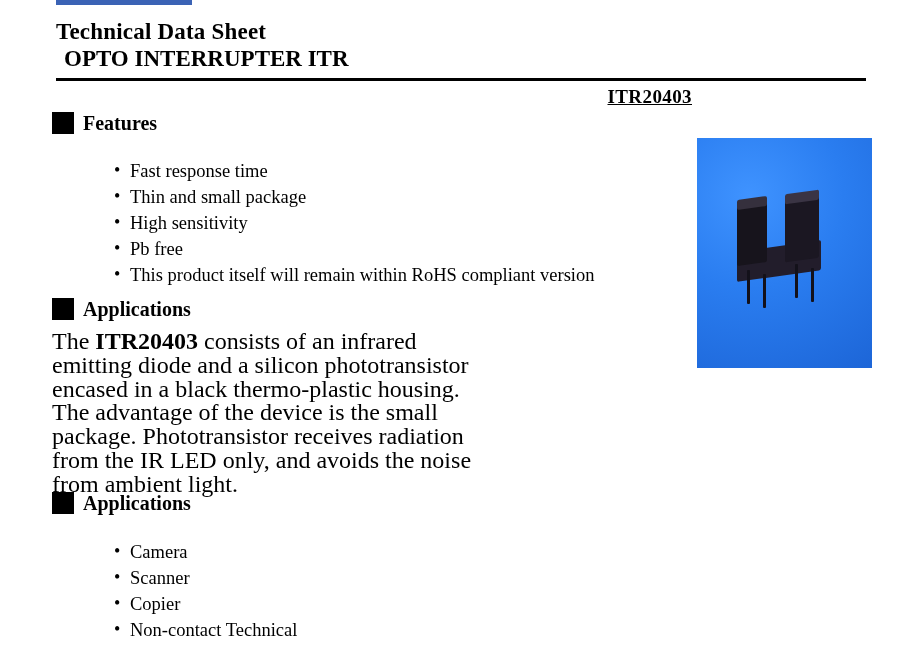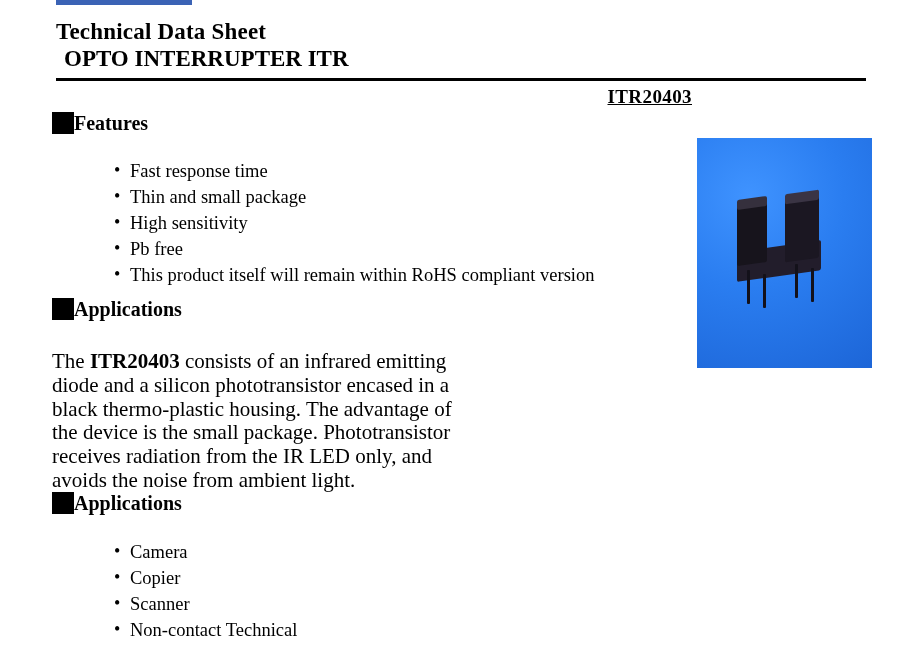--- a/index.html
+++ b/index.html
@@ -73,20 +73,21 @@
     font-size: 19px;
     text-decoration: underline;
     letter-spacing: 0.4px;
   }
 
   
   .section-head {
     position: absolute;
     display: flex;
     align-items: flex-end;
+    gap: 9px;
   }
   .sq {
     width: 22px;
     height: 22px;
     background: #000000;
     display: inline-block;
     flex: 0 0 auto;
   }
   .section-title {
     font-family: "Liberation Serif", serif;
@@ -120,24 +121,24 @@
     top: -1px;
     font-size: 18px;
   }
 
   #features-list { left: 98px; top: 142px; }
   #applications-list { left: 98px; top: 523px; }
 
   .desc-body {
     position: absolute;
     left: 52px;
-    top: 350px;
+    top: 330px;
     width: 430px;
     font-family: "Liberation Serif", serif;
-    font-size: 21px;
+    font-size: 24px;
     line-height: 23.8px;
   }
   .desc-body .pn {
     font-weight: bold;
   }
   .desc-body p {
     margin: 0;
   }
 
   
@@ -265,22 +266,22 @@
       <span>The </span><span class="pn">ITR20403</span><span> consists of an infrared emitting diode and a silicon phototransistor encased in a black thermo-plastic housing. The advantage of the device is the small package. Phototransistor receives radiation from the IR LED only, and avoids the noise from ambient light.</span>
     </p>
   </div>
 
   <div class="section-head" id="applications-head">
     <span class="sq"></span>
     <span class="section-title">Applications</span>
   </div>
   <ul class="bullets" id="applications-list">
     <li>Camera</li>
+    <li>Scanner</li>
     <li>Copier</li>
-    <li>Scanner</li>
     <li>Non-contact Technical</li>
   </ul>
 
   <div class="photo">
     <div class="grad"></div>
     <div class="comp">
       <div class="base"></div>
       <div class="tower-l"></div>
       <div class="tower-r"></div>
       <div class="top-l"></div>

